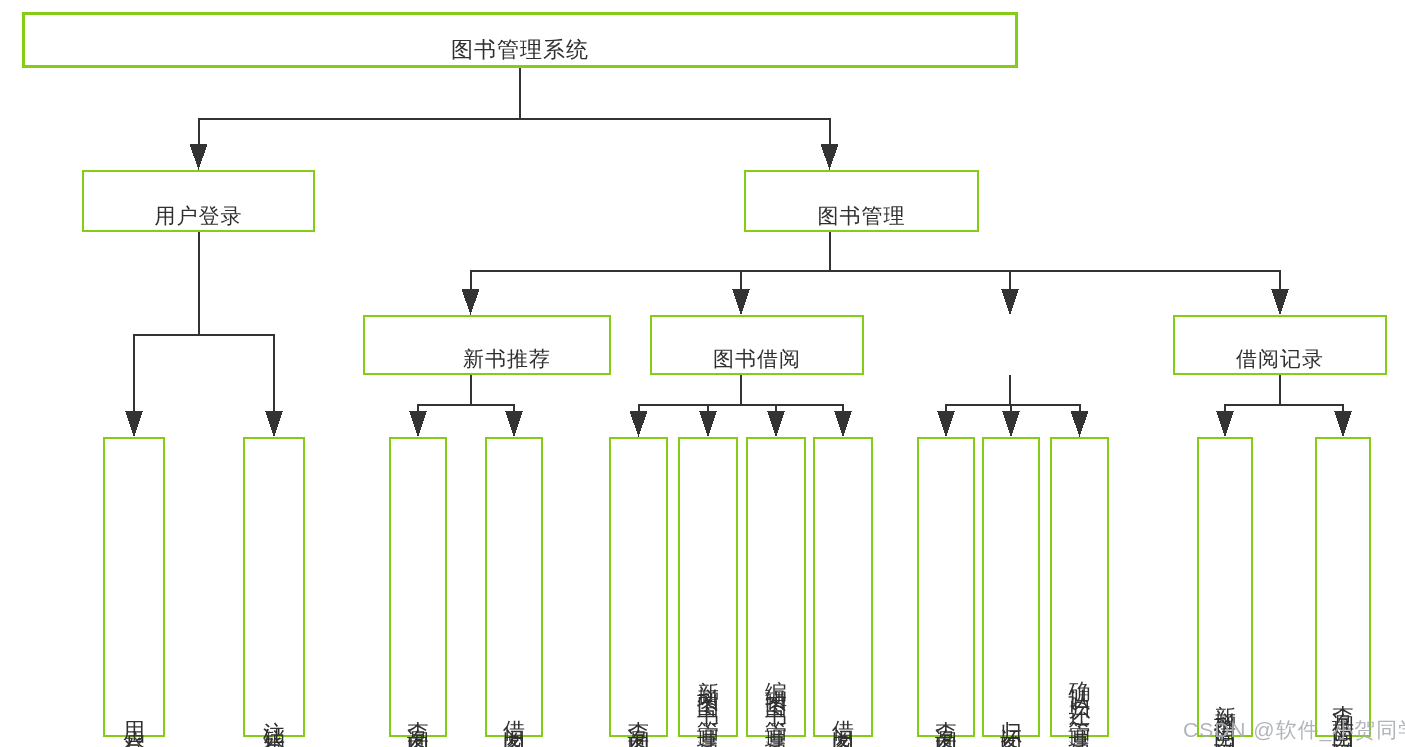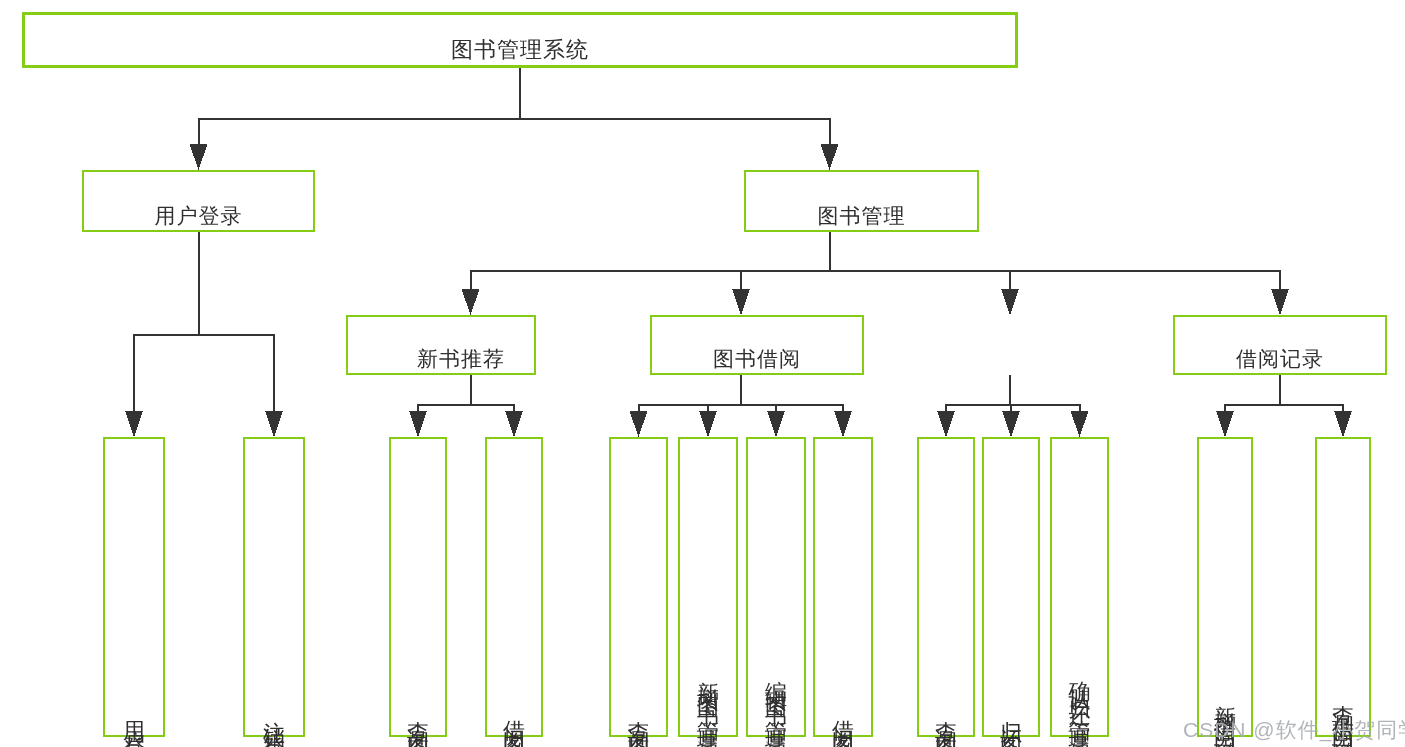--- a/index.html
+++ b/index.html
@@ -108,21 +108,21 @@
     <span>图书管理系统</span>
   </div>
 
   <div class="node" style="left:82px;top:170px;width:233px;height:62px;">
     <span>用户登录</span>
   </div>
   <div class="node" style="left:712px;top:170px;width:235px;height:62px;margin-left:32px;">
     <span>图书管理</span>
   </div>
 
-  <div class="node" style="left:346px;top:315px;width:190px;height:60px;padding-left:40px;">
+  <div class="node" style="left:363px;top:315px;width:248px;height:60px;padding-left:40px;">
     <span>新书推荐</span>
   </div>
   <div class="node" style="left:650px;top:315px;width:214px;height:60px;">
     <span>图书借阅</span>
   </div>
   <div class="node" style="left:1173px;top:315px;width:214px;height:60px;">
     <span>借阅记录</span>
   </div>
 
   <div class="node v" style="left:103px;top:437px;width:62px;height:300px;">

